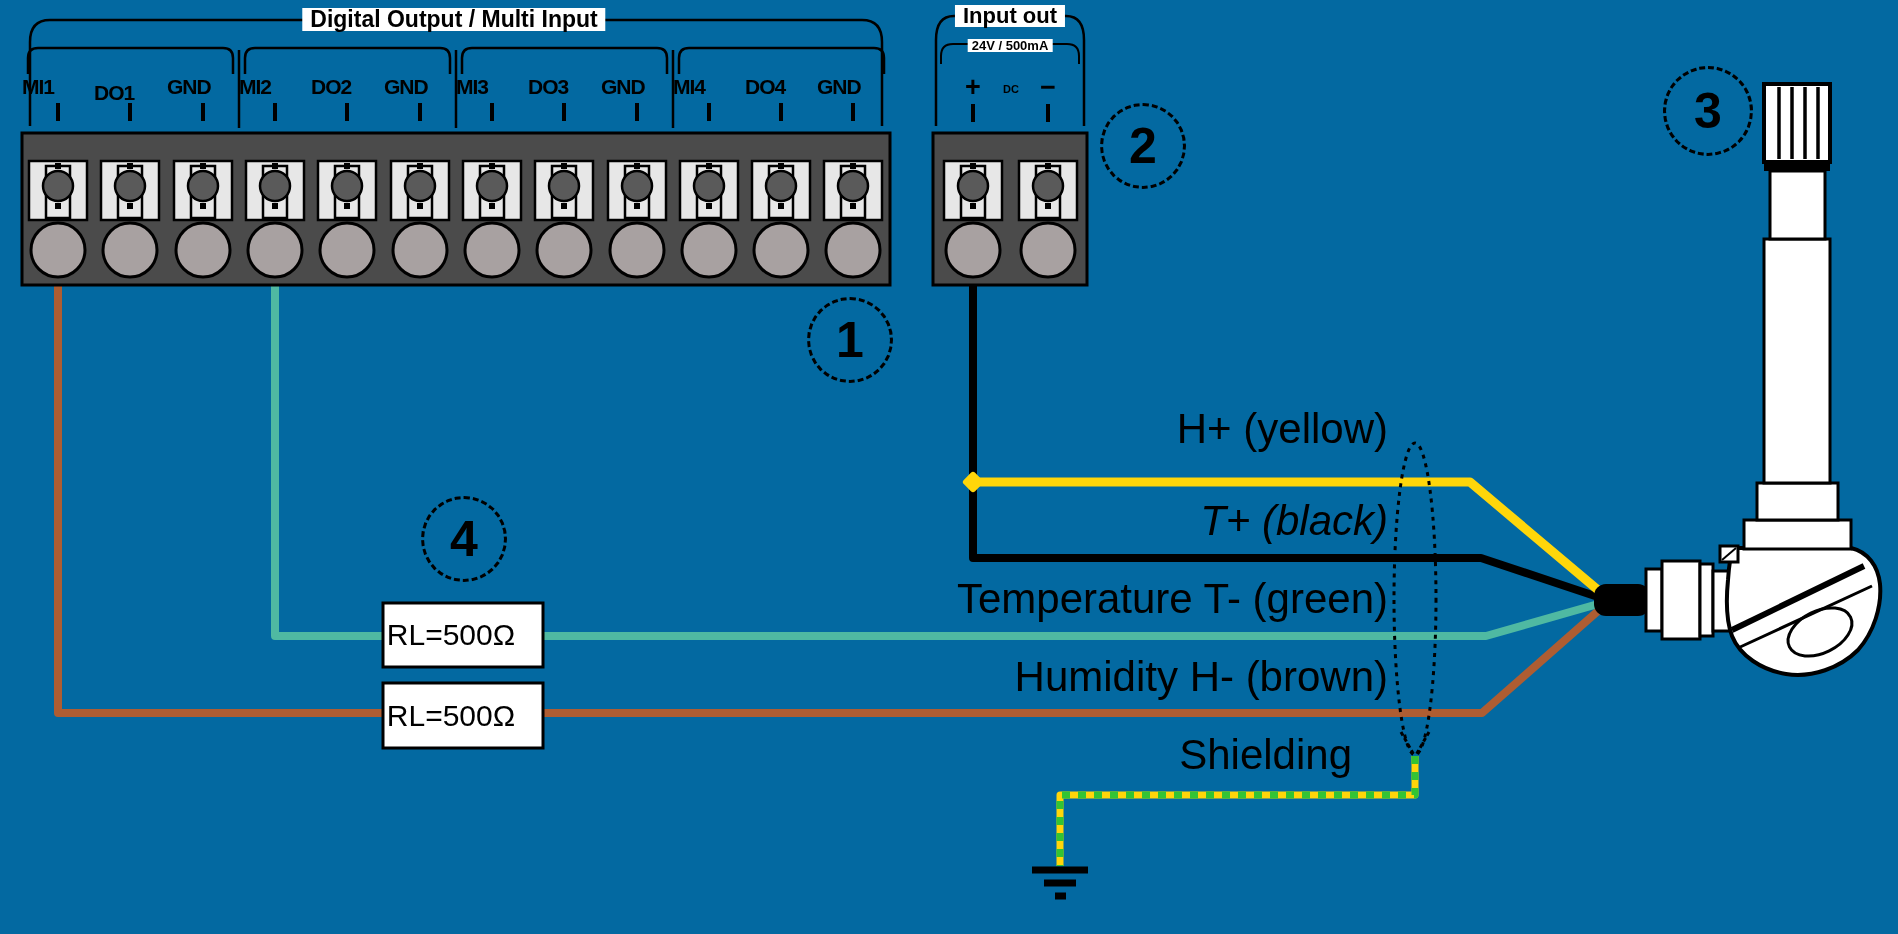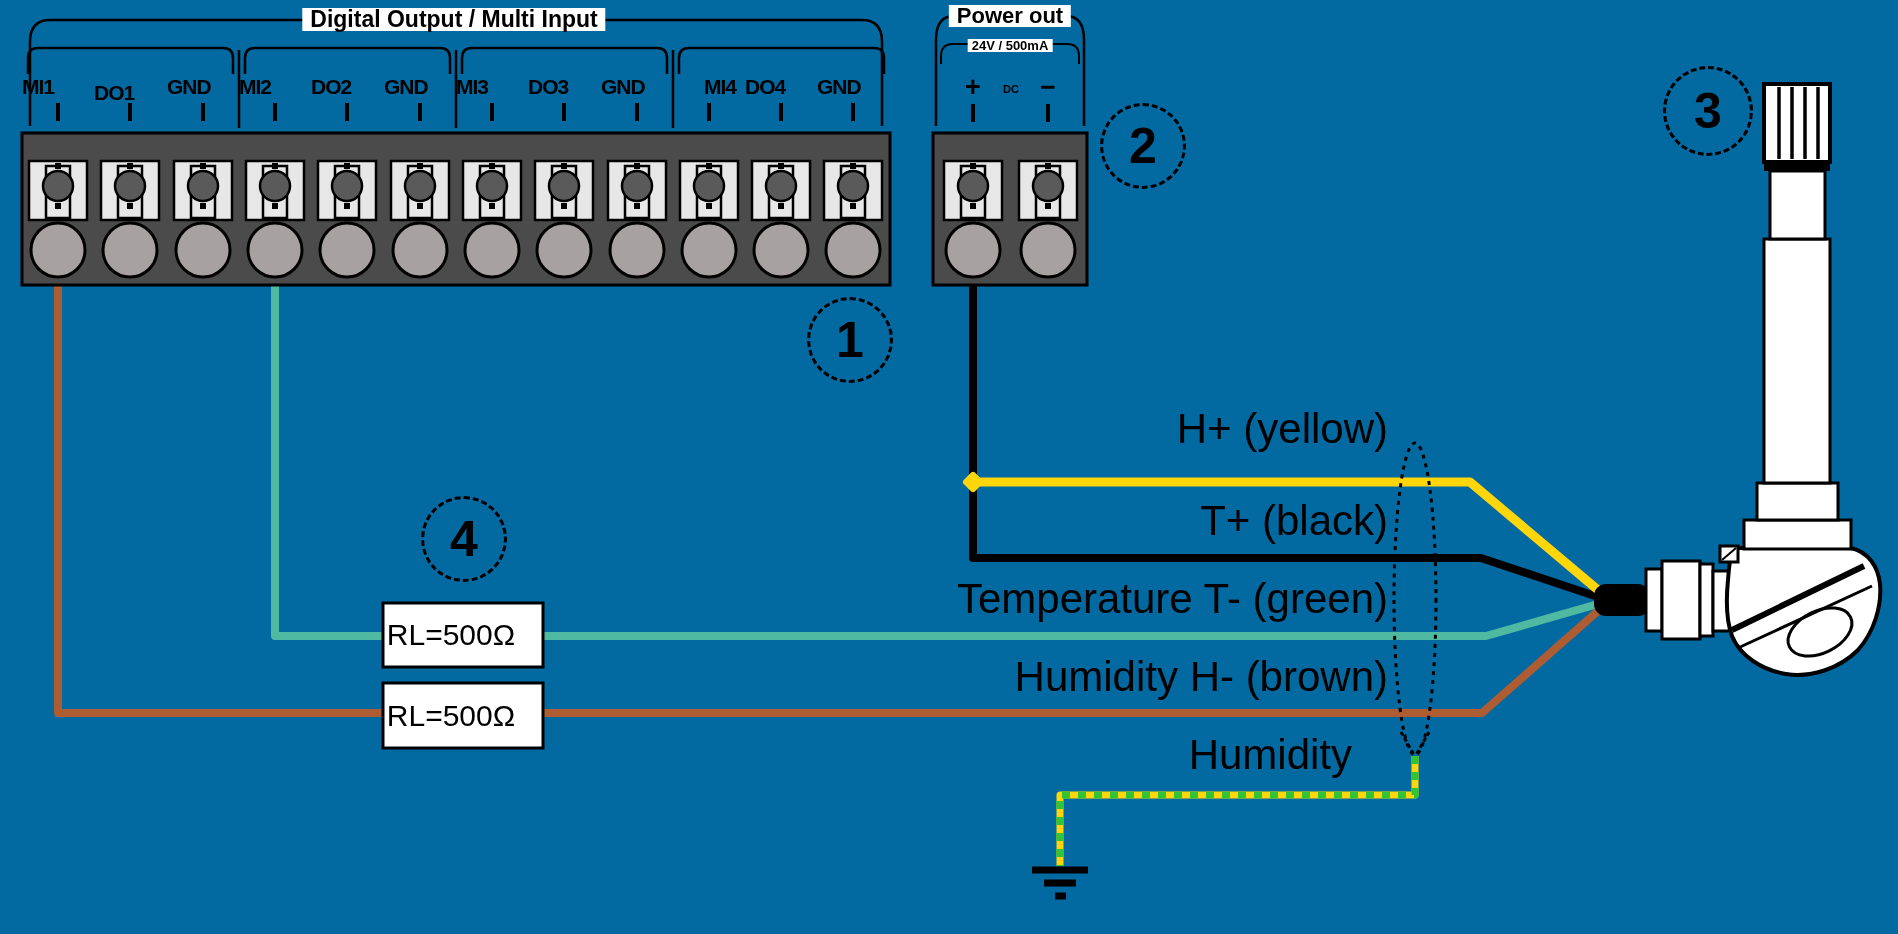--- a/index.html
+++ b/index.html
@@ -165,35 +165,35 @@
 
   <span class="lbl term-lbl" style="left:22px;">MI1</span>
   <span class="lbl term-lbl" style="left:94px;margin-top:6px;">DO1</span>
   <span class="lbl term-lbl" style="left:167px;">GND</span>
   <span class="lbl term-lbl" style="left:239px;">MI2</span>
   <span class="lbl term-lbl" style="left:311px;">DO2</span>
   <span class="lbl term-lbl" style="left:384px;">GND</span>
   <span class="lbl term-lbl" style="left:456px;">MI3</span>
   <span class="lbl term-lbl" style="left:528px;">DO3</span>
   <span class="lbl term-lbl" style="left:601px;">GND</span>
-  <span class="lbl term-lbl" style="left:673px;margin-left:31px;">MI4</span>
+  <span class="lbl term-lbl" style="left:673px;">MI4</span>
   <span class="lbl term-lbl" style="left:745px;">DO4</span>
   <span class="lbl term-lbl" style="left:817px;">GND</span>
 
-  <span class="lbl block-title" style="left:1010px;top:5px;font-size:22px;">Power out</span>
+  <span class="lbl block-title" style="left:1010px;top:5px;font-size:22px;">Input out</span>
   <span class="lbl sub-title" style="left:1010px;top:39px;">24V / 500mA</span>
   <span class="lbl pwr-sym" style="left:973px;top:74px;font-size:27px;">+</span>
   <span class="lbl pwr-sym" style="left:1011px;top:84px;font-size:11px;">DC</span>
   <span class="lbl pwr-sym" style="left:1048px;top:74px;font-size:27px;">−</span>
 
   <span class="lbl wire-lbl" style="right:510px;top:408px;">H+ (yellow)</span>
-  <span class="lbl wire-lbl" style="right:510px;top:500px;">T+ (black)</span>
+  <span class="lbl wire-lbl" style="right:510px;top:500px;font-style:italic;">T+ (black)</span>
   <span class="lbl wire-lbl" style="right:510px;top:578px;">Temperature T- (green)</span>
   <span class="lbl wire-lbl" style="right:510px;top:656px;">Humidity H- (brown)</span>
-  <span class="lbl wire-lbl" style="right:546px;top:734px;">Humidity</span>
+  <span class="lbl wire-lbl" style="right:546px;top:734px;">Shielding</span>
 
   <span class="lbl res-lbl" style="left:383px;top:620px;">RL=500Ω</span>
   <span class="lbl res-lbl" style="left:383px;top:701px;">RL=500Ω</span>
 
   <div class="callout" style="left:807px;top:297px;width:80px;height:80px;">
     <span>1</span>
   </div>
   <div class="callout" style="left:1100px;top:103px;width:80px;height:80px;">
     <span>2</span>
   </div>

